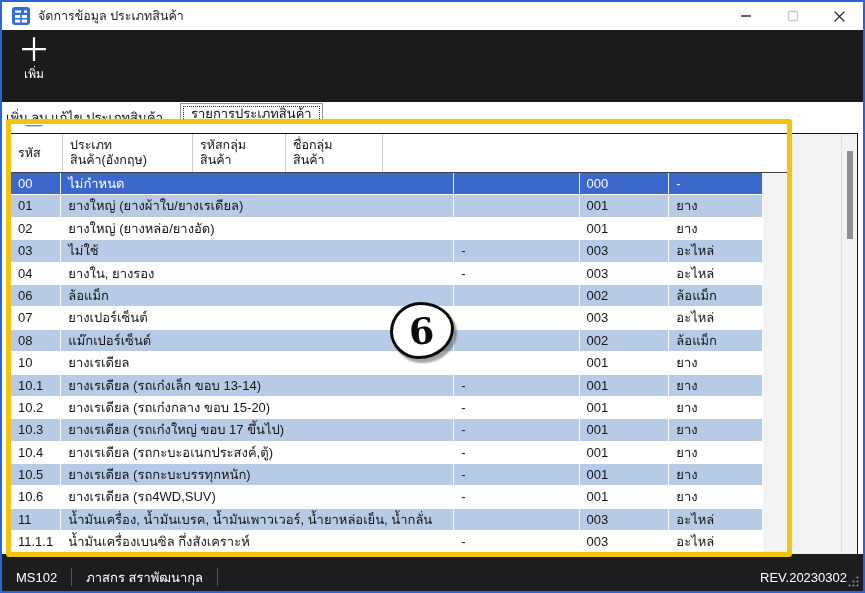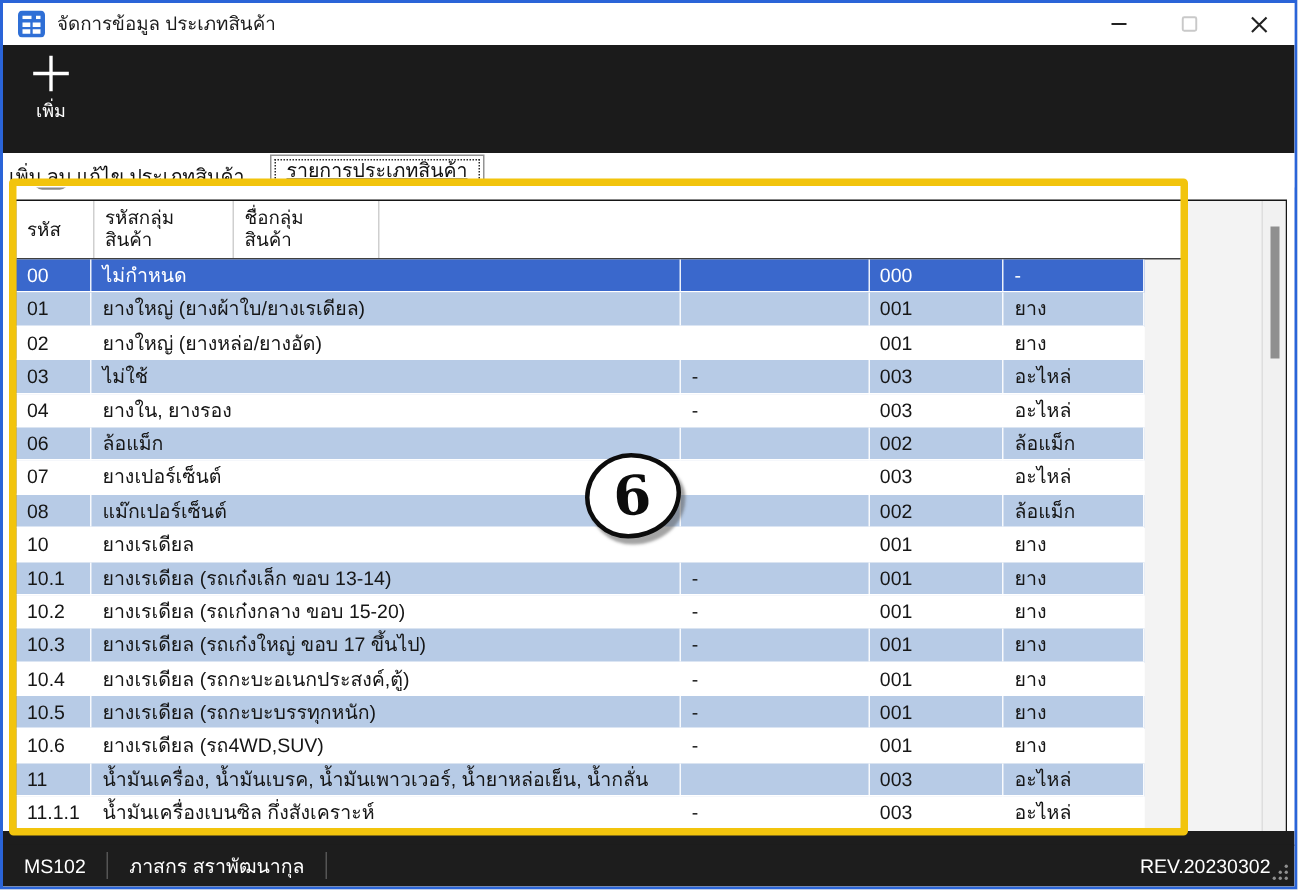--- a/index.html
+++ b/index.html
@@ -22,21 +22,21 @@
   .tbtn{ width:52px; display:flex; flex-direction:column; align-items:center;
     justify-content:center; gap:3px; color:#ffffff; padding-top:4px; }
   .tbtn .tlabel{ font-size:12px; line-height:14px; }
   .tbtn.disabled{ color:#8a8a8a;text-align:right; }
   .tsep{ width:1px; background:#4d4d4d; margin:8px 5px; }
   
   .tabbar{ position:absolute; left:0; top:100px; width:861px; height:23px; background:#ffffff; }
   .tab1{ position:absolute; left:0; top:3px; font-size:13px; color:#111; padding:2px 4px; }
   .tab2{ position:absolute; left:178px; top:1px; height:21px; padding:2px 10px;
     font-size:13px; color:#111; background:#fff; border:1px solid #949494;
-    outline:1px dotted #2b2b2b; outline-offset:-4px; display:flex; align-items:center;text-decoration:underline; }
+    outline:1px dotted #2b2b2b; outline-offset:-4px; display:flex; align-items:center; }
   
   .grid{ position:absolute; left:8px; top:131px; width:848px; height:423px;
     background:#f3f3f3; border:1px solid #161616; }
   .ghead{ display:flex; width:780px; height:39px; background:#ffffff; border-bottom:1px solid #404040; }
   .hcell{ display:flex; align-items:center; padding-left:7px; font-size:12.5px; color:#141414;
     border-right:1px solid #cfcfcf; white-space:pre-line; line-height:15px; }
   .trow{ display:flex; width:752px; height:22.4px; background:#ffffff; border-bottom:1px solid #ffffff; }
   .trow.alt{ background:#b7cbe6; }
   .trow.sel{ background:#3a68cc; color:#ffffff; }
   .tcell{ padding-left:7px; font-size:13px; line-height:21px; color:inherit;
@@ -163,20 +163,22 @@
   </div>
 
   <div class="tabbar">
     <div class="tab1">เพิ่ม ลบ แก้ไข ประเภทสินค้า</div>
     <div class="tab2">รายการประเภทสินค้า</div>
   </div>
 
   <div class="grid">
     <div class="ghead">
       <div class="hcell c0">รหัส</div>
+      <div class="hcell c2">ประเภท
+สินค้า(อังกฤษ)</div>
       <div class="hcell c3">รหัสกลุ่ม
 สินค้า</div>
       <div class="hcell c4">ชื่อกลุ่ม
 สินค้า</div>
     </div>
     <div>
         <div class="trow sel">
           <div class="tcell c0">00</div>
           <div class="tcell c1">ไม่กำหนด</div>
           <div class="tcell c2"></div>

